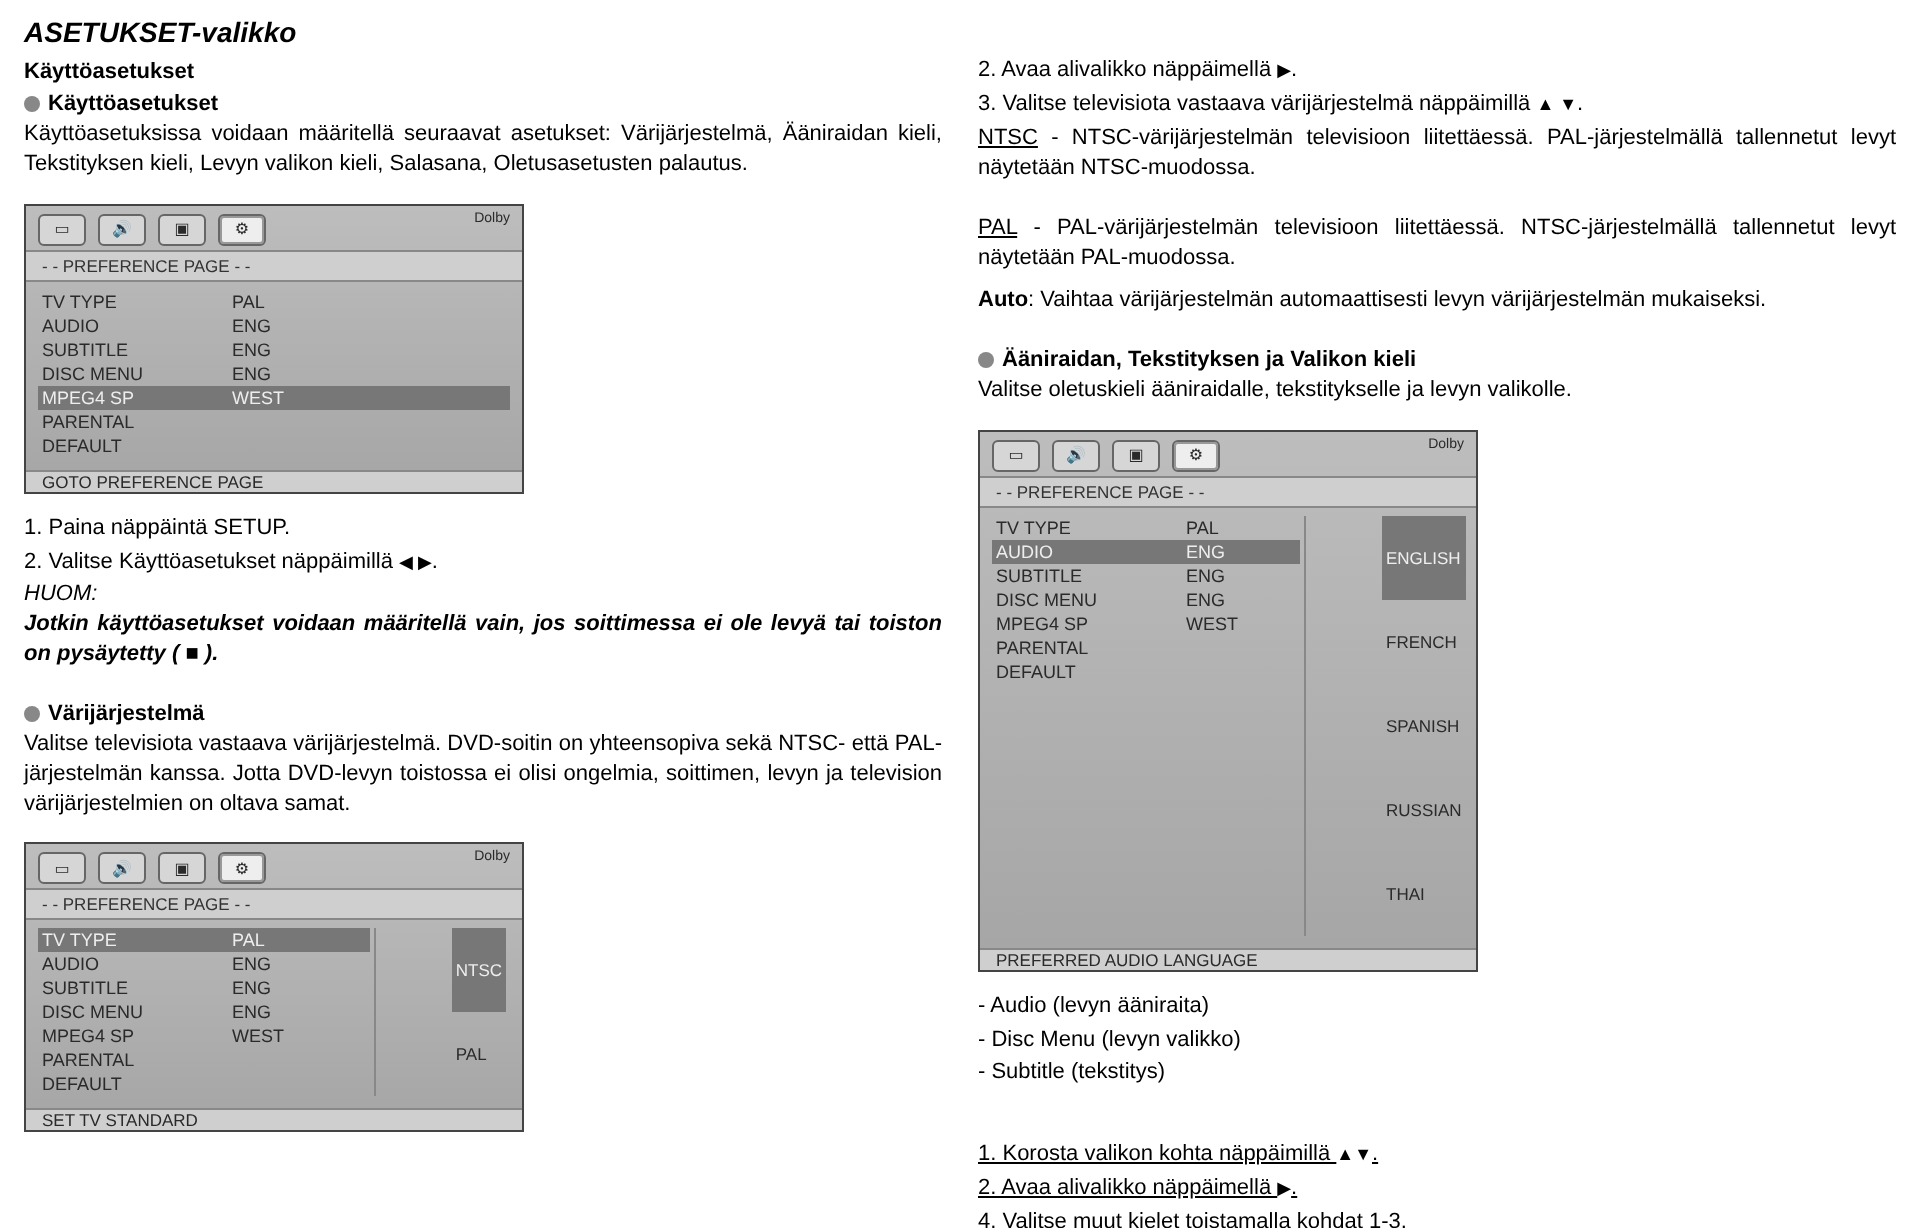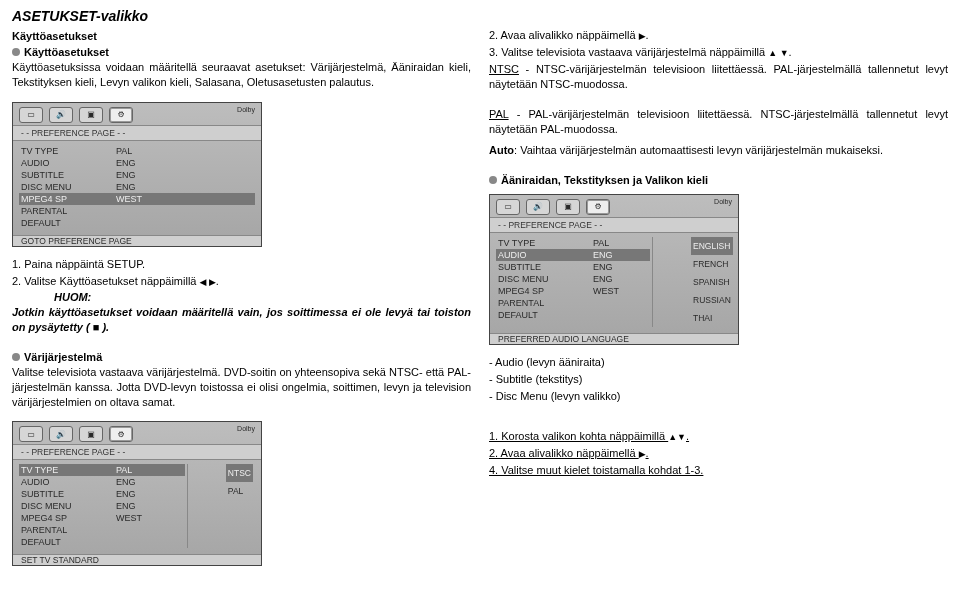--- a/index.html
+++ b/index.html
@@ -13,21 +13,21 @@
     padding: 8px 12px;
     display: flex;
     gap: 18px;
   }
   .col { flex: 1; display: flex; flex-direction: column; }
   .title { font-size: 14px; font-weight: bold; font-style: italic; margin-bottom: 6px; }
   .sub1 { font-weight: bold; margin-bottom: 2px; }
   .bullet-row { display: flex; align-items: center; gap: 4px; font-weight: bold; margin: 2px 0; }
   .dot { width: 8px; height: 8px; border-radius: 50%; background: #888; display: inline-block; flex-shrink: 0; }
   p { line-height: 1.35; margin-bottom: 6px; text-align: justify; }
-  .note-label { font-weight: bold; font-style: italic; margin-left: 42px; }
+  .note-label { font-weight: normal; font-style: italic; }
   .screenshot {
     width: 250px;
     border: 1px solid #444;
     background: linear-gradient(#bdbdbd,#a5a5a5);
     font-family: Arial, sans-serif;
     font-size: 9px;
     color: #2a2a2a;
     margin: 6px 0 10px 0;
     padding: 0;
   }
@@ -49,21 +49,21 @@
     border-top: 1px solid #888;
     border-bottom: 1px solid #888;
     background: #cfcfcf;
   }
   .menu-body { padding: 4px 8px 6px 8px; }
   .menu-row { display: flex; padding: 1px 0; }
   .menu-label { width: 95px; }
   .menu-val { width: 55px; }
   .menu-row.hl { background: #777; color: #eee; padding: 1px 2px; margin: 0 -2px; }
   .opt-col { display: flex; flex-direction: column; border-left: 1px solid #888; padding-left: 6px; margin-left: 4px; }
-  .opt-col .opt { padding: 4px 2px; font-size: 8.5px; margin-left: 32px; }
+  .opt-col .opt { padding: 16px 2px; font-size: 8.5px; margin-left: 32px; }
   .opt-col .opt.hl { background: #777; color: #eee; }
   .footer-bar {
     padding: 0 8px;
     background: #cfcfcf;
     border-top: 1px solid #888;
     font-size: 8.5px;
   }
   .arrow { font-size: 9px; display: inline-block; vertical-align: middle; }
   ol { list-style: none; padding-left: 0; }
   ol li { margin-bottom: 2px; line-height: 1.35; }
@@ -200,20 +200,21 @@
     <span class="u" style="font-weight:normal;">PAL</span><span> - PAL-värijärjestelmän televisioon liitettäessä. NTSC-järjestelmällä tallennetut levyt näytetään PAL-muodossa.</span>
   </p>
   <p class="justify">
     <b>Auto</b><span>: Vaihtaa värijärjestelmän automaattisesti levyn värijärjestelmän mukaiseksi.</span>
   </p>
 
   <div class="bullet-row mt">
     <span class="dot"></span>
     <span>Ääniraidan, Tekstityksen ja Valikon kieli</span>
   </div>
+  <p>Valitse oletuskieli ääniraidalle, tekstitykselle ja levyn valikolle.</p>
 
   <div class="screenshot">
     <div class="tabs">
       <span class="tab-icon">▭</span>
       <span class="tab-icon">🔊</span>
       <span class="tab-icon">▣</span>
       <span class="tab-icon selected">⚙</span>
       <span class="dolby">Dolby</span>
     </div>
     <div class="section-head">- -  PREFERENCE PAGE  - -</div>
@@ -252,22 +253,22 @@
         <span class="opt">SPANISH</span>
         <span class="opt">RUSSIAN</span>
         <span class="opt">THAI</span>
       </div>
     </div>
     <div class="footer-bar">PREFERRED AUDIO LANGUAGE</div>
   </div>
 
   <ol>
     <li>- Audio (levyn ääniraita)</li>
+    <li>- Disc Menu (levyn valikko)</li>
     <li>- Subtitle (tekstitys)</li>
-    <li>- Disc Menu (levyn valikko)</li>
   </ol>
 
   <ol class="mt" style="margin-top:24px;text-decoration:underline;">
     <li><span>1. Korosta valikon kohta näppäimillä </span><span class="arrow">▲▼</span><span>.</span></li>
     <li><span>2. Avaa alivalikko näppäimellä </span><span class="arrow">▶</span><span>.</span></li>
     <li>4. Valitse muut kielet toistamalla kohdat 1-3.</li>
   </ol>
 </div>
 
 </body></html>

